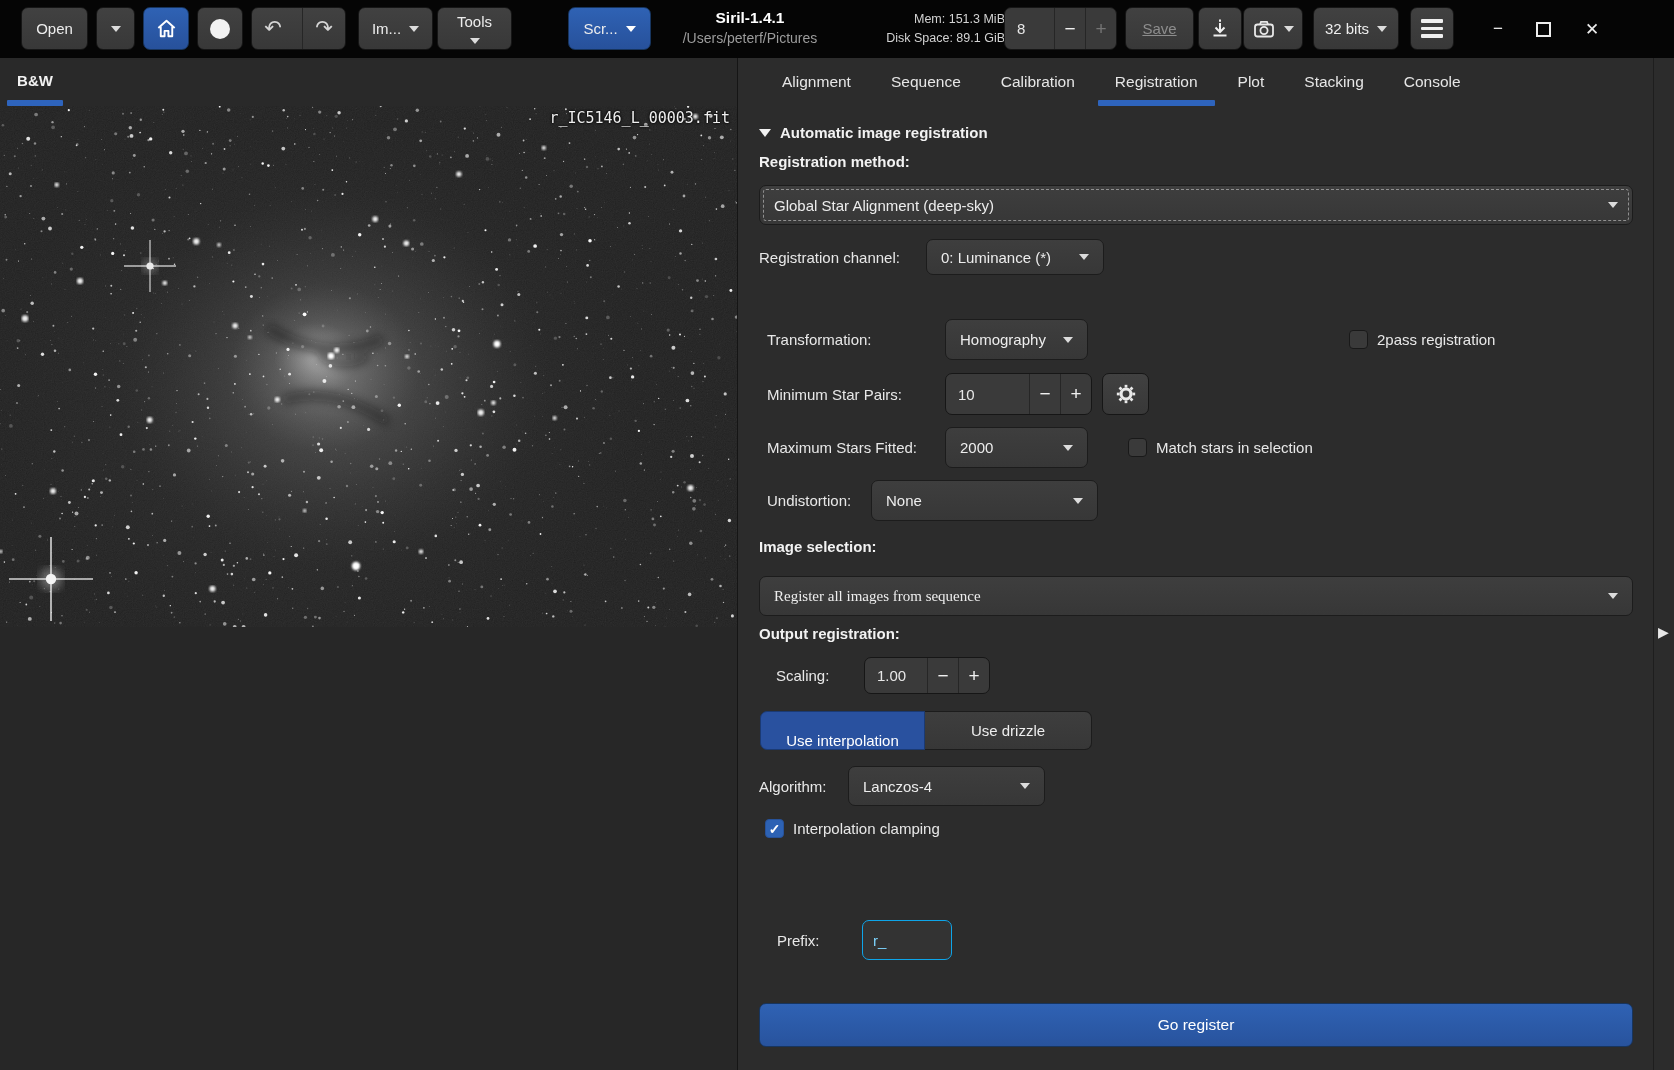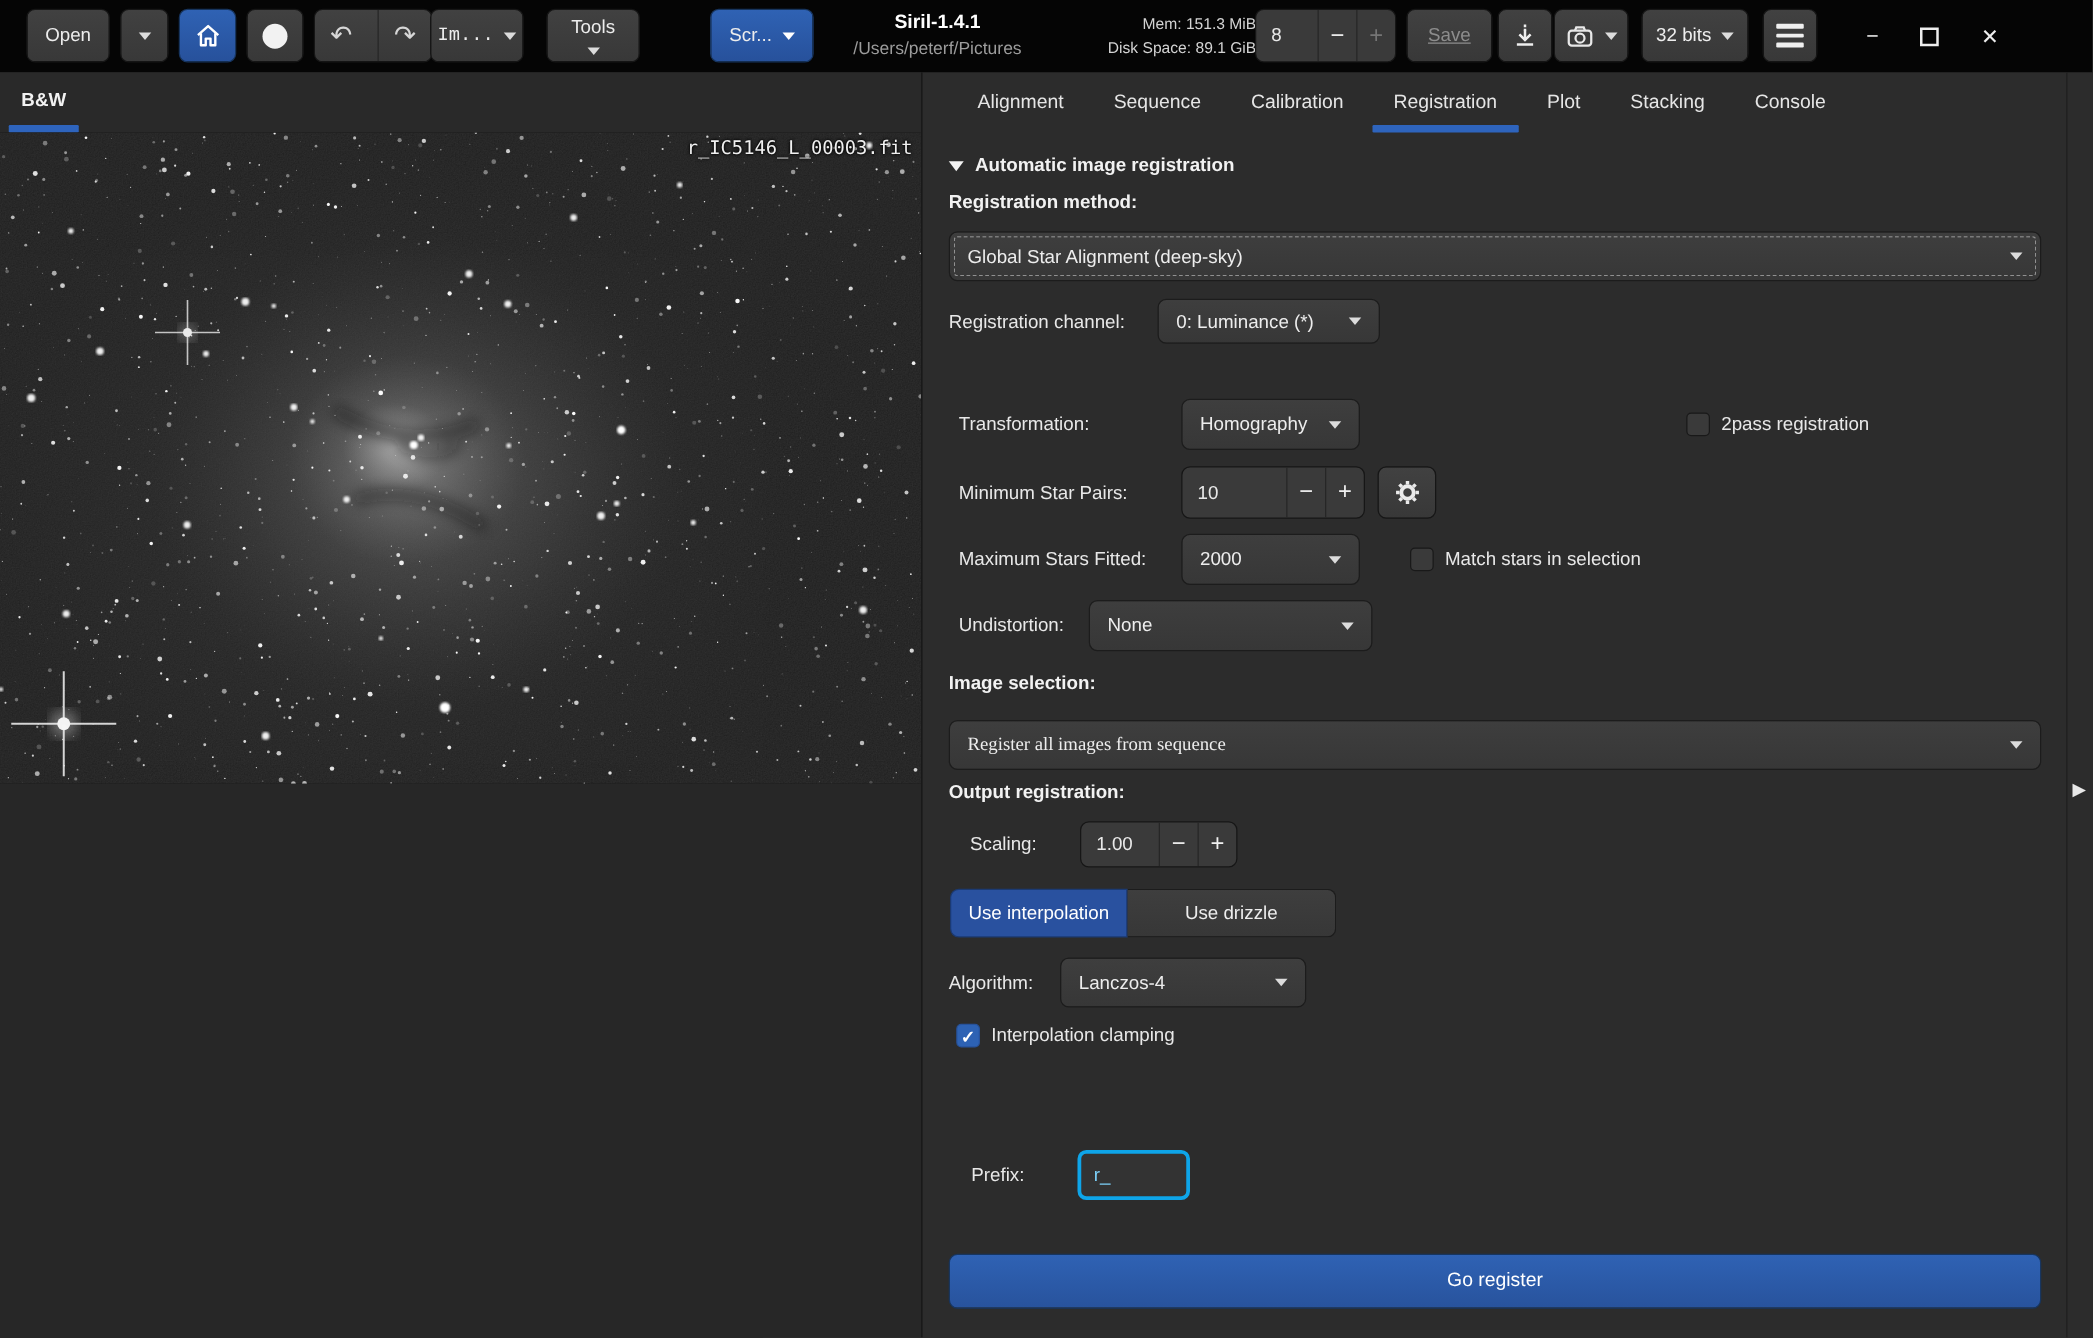--- a/index.html
+++ b/index.html
@@ -73,21 +73,21 @@
   .chk .tick{display:none;color:#fff;font-size:14px;font-weight:bold;line-height:1;}
   .chk.checked{background:#2d62b4;border-color:#27529a;}
   .chk.checked .tick{display:block;}
   .chk-label{margin-left:9px;}
   .gearbtn{width:47px;height:42px;box-sizing:border-box;background:linear-gradient(#414141,#383838);
            border:1px solid #161616;border-radius:7px;display:flex;align-items:center;justify-content:center;margin-left:10px;}
   .toggle{position:absolute;display:flex;height:39px;}
   .tbtn{box-sizing:border-box;display:flex;align-items:center;justify-content:center;font-size:15px;border:1px solid #1c1c1c;}
   .tbtn.on{background:#29519f;color:#fff;border-color:#1b3a73;border-radius:7px 0 0 7px;}
   .tbtn.off{background:linear-gradient(#3e3e3e,#373737);color:#ededed;border-left:none;border-radius:0 7px 7px 0;}
-  .txtinput{box-sizing:border-box;background:#333333;border:3px solid #0ea5e9;border-radius:7px;
+  .txtinput{box-sizing:border-box;background:#333333;border:1px solid #0ea5e9;border-radius:7px;
             color:#7dd3fc;font-size:15px;padding:0 10px;font-family:"Liberation Sans",sans-serif;}
   .gobtn{position:absolute;box-sizing:border-box;background:linear-gradient(#2f62b4,#28539d);
          border:1px solid #17355f;border-radius:7px;color:#fff;font-size:15.5px;
          display:flex;align-items:center;justify-content:center;}
 </style>
 </head>
 <body>
 
 <div class="header">
   <div class="hbtn" style="left:21px;width:67px;">
@@ -106,21 +106,21 @@
     <span class="record-dot"></span>
   </div>
   <div class="hbtn group" style="left:251px;width:95px;">
     <div class="half">
       <span class="arrow-glyph">↶</span>
     </div>
     <div class="half">
       <span class="arrow-glyph">↷</span>
     </div>
   </div>
-  <div class="hbtn" style="left:344px;width:75px;font-family:Liberation Mono, monospace;">
+  <div class="hbtn" style="left:358px;width:75px;">
     <span>Im...</span>
     <span class="caret"></span>
   </div>
   <div class="hbtn" style="left:437px;width:75px;flex-direction:column;">
     <span>Tools</span>
     <span class="caret"></span>
   </div>
   <div class="hbtn blue" style="left:568px;width:83px;">
     <span>Scr...</span>
     <span class="caret"></span>
@@ -1889,21 +1889,21 @@
   <div class="row" style="left:38px;top:599px;height:37px;">
     <span class="lbl" style="width:88px;">Scaling:</span>
     <div class="spin" style="width:126px;height:37px;">
       <div class="cell" style="flex:1;">1.00</div>
       <div class="sbtn">−</div>
       <div class="sbtn">+</div>
     </div>
   </div>
 
   <div class="toggle" style="left:22px;top:653px;">
-    <div class="tbtn on" style="width:142px;">
+    <div class="tbtn on" style="width:165px;align-items:flex-end;">
       <span>Use interpolation</span>
     </div>
     <div class="tbtn off" style="width:167px;">
       <span>Use drizzle</span>
     </div>
   </div>
 
   <div class="row" style="left:21px;top:708px;height:40px;">
     <span class="lbl" style="width:89px;">Algorithm:</span>
     <div class="dd" style="width:197px;height:40px;">

